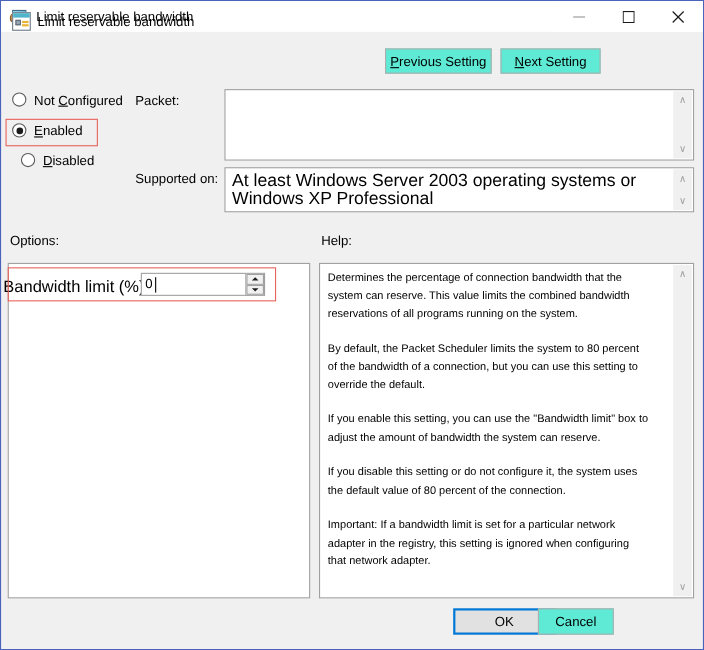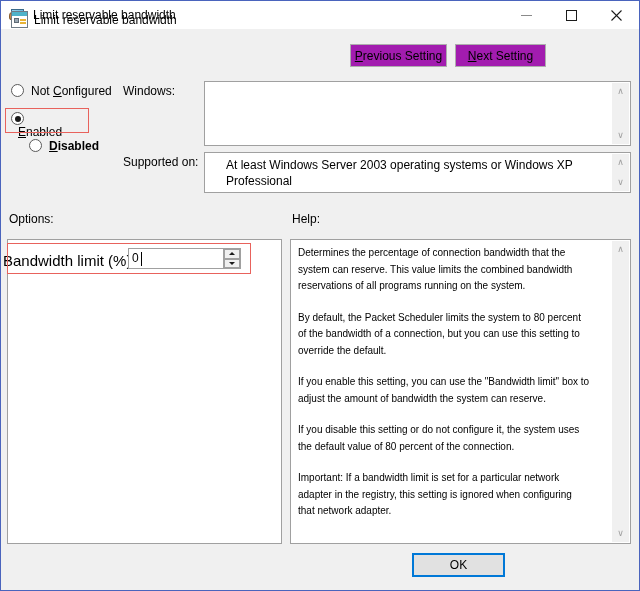--- a/index.html
+++ b/index.html
@@ -122,21 +122,21 @@
     position: absolute;
     left: 33px; top: 12px;
     font-size: 12px;
     color: #000000;
     white-space: nowrap;
   }
   .btn {
     font-family: "Liberation Sans", sans-serif;
     font-size: 12px;
     color: #000000;
-    background: #a21caf;
+    background: #5eead4;
     border: 1px solid #adadad;
     box-sizing: border-box;
     padding: 0;
     cursor: default;
     display: flex;
     align-items: center;
     justify-content: center;
   }
   .btn u { text-decoration: underline; }
   .btn-prev {
@@ -151,22 +151,22 @@
   }
 
   
   .radio-row {
     position: absolute;
     display: flex;
     align-items: flex-start;
     height: 18px;
   }
   .radio-not  { left: 10px; top: 83px; }
-  .radio-en   { left: 10px; top: 111px; flex-direction: column; }
-  .radio-dis  { left: 28px; top: 138px; font-weight: bold; }
+  .radio-en   { left: 10px; top: 111px; }
+  .radio-dis  { left: 18px; top: 138px; }
   .radio-mark {
     width: 13px; height: 13px;
     border-radius: 50%;
     border: 1px solid #5a5a5a;
     background: #ffffff;
     box-sizing: border-box;
     position: relative;
     flex: none;
   }
   .radio-mark.checked::after {
@@ -217,23 +217,23 @@
     border: 1px solid #a0a0a0;
     box-sizing: border-box;
   }
   .box-comment   { left: 203px; top: 80px;  width: 427px; height: 65px; }
   .box-supported { left: 203px; top: 151px; width: 427px; height: 41px; }
   .box-options   { left: 6px;   top: 238px; width: 275px; height: 305px; }
   .box-help      { left: 289px; top: 238px; width: 341px; height: 305px; }
 
   .box-text {
     position: absolute;
-    left: 21px; top: 4px;
+    left: 6px; top: 4px;
     right: 22px;
-    font-size: 12px;
+    font-size: 16px;
     color: #000000;
     line-height: 16px;
   }
   .help-text {
     position: absolute;
     left: 7px; top: 5px;
     right: 40px;
     font-size: 10px;
     color: #000000;
     line-height: 16.5px;
@@ -398,21 +398,21 @@
   <div class="radio-row radio-en">
     <div class="radio-mark checked"></div>
     <div class="radio-label"><span></span><u>E</u><span>nabled</span></div>
   </div>
   <div class="radio-row radio-dis">
     <div class="radio-mark"></div>
     <div class="radio-label"><span></span><u>D</u><span>isabled</span></div>
   </div>
   <div class="hl-red hl-enabled"></div>
 
-  <div class="field-label lbl-comment">Windows:</div>
+  <div class="field-label lbl-comment">Packet:</div>
   <div class="tbox box-comment">
     <div class="box-text"></div>
     <div class="vscroll">
       <div class="arrow">∧</div>
       <div class="arrow">∨</div>
     </div>
   </div>
 
   <div class="field-label lbl-supported">Supported on:</div>
   <div class="tbox box-supported">
@@ -451,14 +451,17 @@
     </div>
     <div class="vscroll">
       <div class="arrow">∧</div>
       <div class="arrow">∨</div>
     </div>
   </div>
 
   <button class="btn btn-ok">
       <span>OK</span>
     </button>
+  <button class="btn btn-cancel">
+      <span>Cancel</span>
+    </button>
 
 </div>
 
 </body></html>

